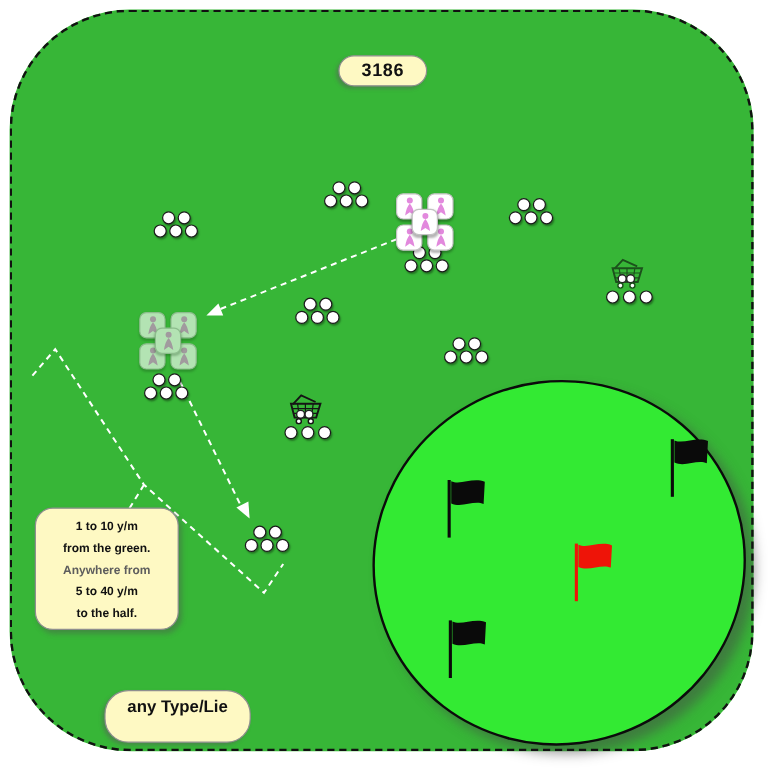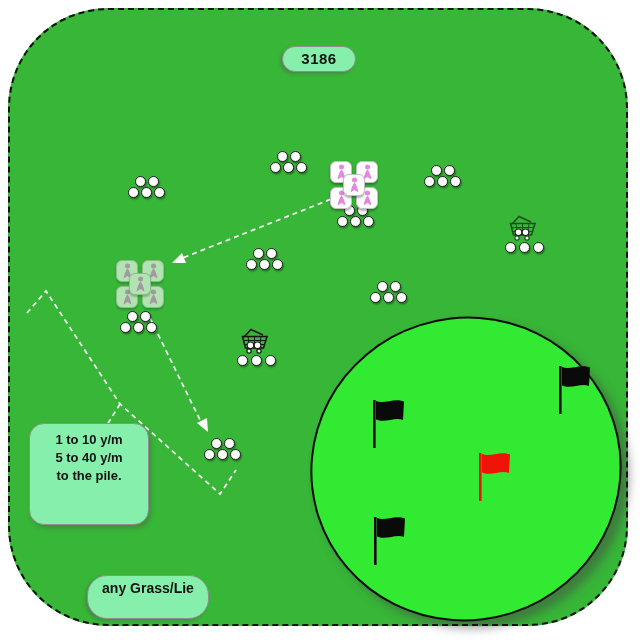--- a/index.html
+++ b/index.html
@@ -29,31 +29,31 @@
   
   .cluster{position:absolute;width:48px;height:48px;}
   .psq{position:absolute;width:22px;height:22px;background:#fff;border:1px solid #c2c2c2;
        border-radius:6px;box-shadow:0 1.5px 2px rgba(0,0,0,.3);display:flex;
        align-items:center;justify-content:center;box-sizing:border-box;}
 
   .basket{position:absolute;width:58px;height:40px;}
   .flagwrap{position:absolute;}
 
   
-  .pill{position:absolute;background:#86efac;border:1px solid #8f8f8f;border-radius:14px;
+  .pill{position:absolute;background:#fef9c3;border:1px solid #8f8f8f;border-radius:14px;
         color:#111;text-align:center;z-index:7;box-sizing:border-box;
         box-shadow:-2px 2px 3px rgba(90,90,90,.45);}
   .badge{left:282px;top:46px;width:74px;height:26px;line-height:24px;
          font-size:15px;font-weight:bold;letter-spacing:.5px;}
   .bucket-note{left:266px;top:318px;width:158px;height:26px;line-height:24px;
          font-size:14px;font-weight:600;}
   .bucket-note::after{content:"";position:absolute;left:5px;bottom:-8px;width:0;height:0;
          border-top:10px solid #fff;border-right:16px solid transparent;}
   .note-box{left:29px;top:423px;width:120px;height:102px;border-radius:15px;padding-top:7px;
-         font-size:13px;font-weight:bold;line-height:18px;box-shadow:2px 3px 4px rgba(80,80,80,.4);}
+         font-size:10px;font-weight:bold;line-height:18px;box-shadow:2px 3px 4px rgba(80,80,80,.4);}
   .note-box .muted{color:#5d5d5d;font-weight:600;}
   .cond-note{left:87px;top:575px;width:122px;height:44px;border-radius:20px;padding-top:2px;
          font-size:14px;font-weight:600;line-height:20px;}
 </style>
 </head>
 <body>
 
 <div class="stage">
   <div class="field" id="field" style="background: rgb(55, 182, 55);"></div>
 
@@ -225,20 +225,22 @@
   </svg></div>
     </div>
 
   <div class="field-border"></div>
 
   <div class="pill badge">3186</div>
 
 
   <div class="pill note-box">
     <div>1 to 10 y/m</div>
+    <div>from the green.</div>
+    <div class="muted">Anywhere from</div>
     <div>5 to 40 y/m</div>
-    <div>to the pile.</div>
+    <div>to the half.</div>
   </div>
 
   <div class="pill cond-note">
-    <div>any Grass/Lie</div>
+    <div>any Type/Lie</div>
   </div>
 </div>
 
 </body></html>

